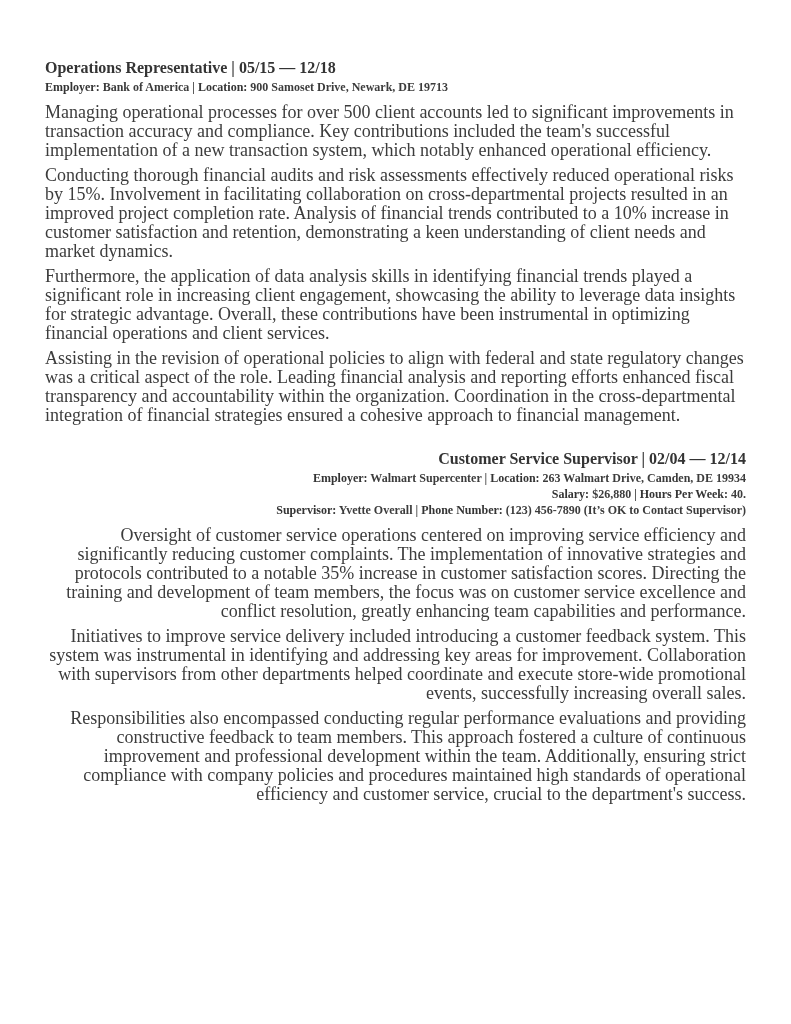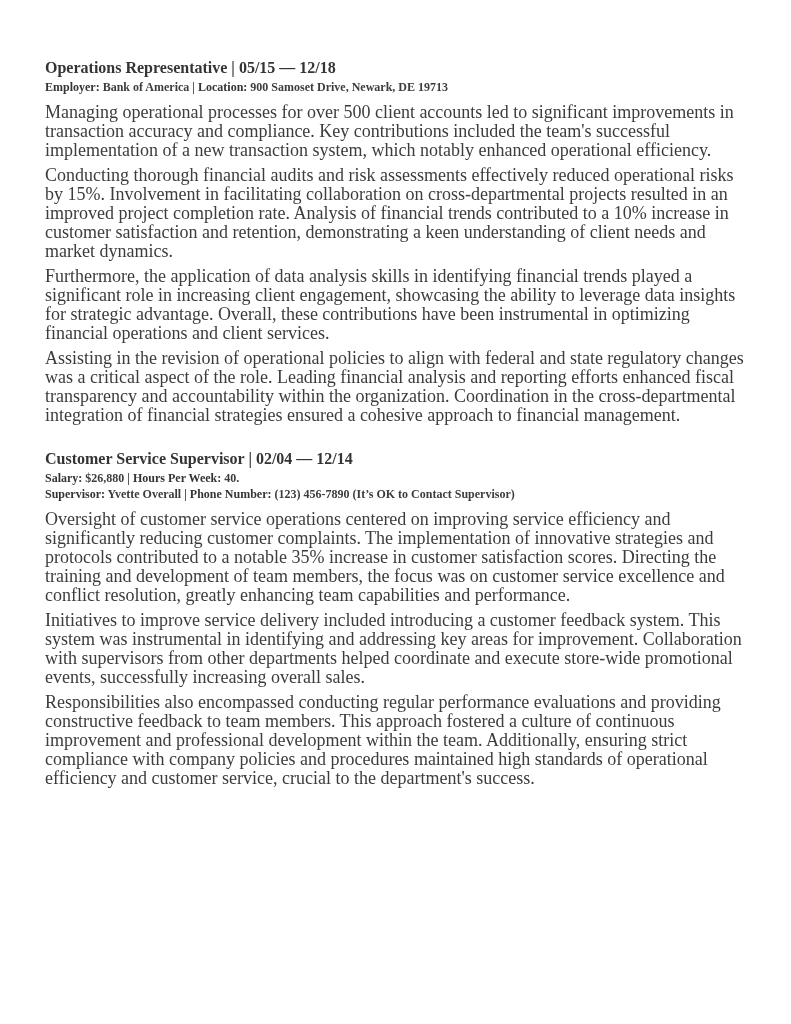--- a/index.html
+++ b/index.html
@@ -11,21 +11,21 @@
     color: #3c3c3c;
     overflow: hidden;
   }
   .page {
     width: 791px;
     height: 1024px;
     padding: 58px 45px 0 45px;
     background: #ffffff;
   }
   .job-section { margin: 0; }
-  .job-section + .job-section { margin-top: 24px; }
+  .job-section + .job-section { margin-top: 24px; text-align: right; }
   .job-title {
     font-size: 16px;
     line-height: 19px;
     font-weight: bold;
     color: #343434;
     margin-bottom: 2px;
   }
   .meta {
     font-size: 12px;
     line-height: 16px;
@@ -52,20 +52,21 @@
     <div class="job-desc">
       <p>Managing operational processes for over 500 client accounts led to significant improvements in transaction accuracy and compliance. Key contributions included the team's successful implementation of a new transaction system, which notably enhanced operational efficiency.</p>
       <p>Conducting thorough financial audits and risk assessments effectively reduced operational risks by 15%. Involvement in facilitating collaboration on cross-departmental projects resulted in an improved project completion rate. Analysis of financial trends contributed to a 10% increase in customer satisfaction and retention, demonstrating a keen understanding of client needs and market dynamics.</p>
       <p>Furthermore, the application of data analysis skills in identifying financial trends played a significant role in increasing client engagement, showcasing the ability to leverage data insights for strategic advantage. Overall, these contributions have been instrumental in optimizing financial operations and client services.</p>
       <p>Assisting in the revision of operational policies to align with federal and state regulatory changes was a critical aspect of the role. Leading financial analysis and reporting efforts enhanced fiscal transparency and accountability within the organization. Coordination in the cross-departmental integration of financial strategies ensured a cohesive approach to financial management.</p>
     </div>
   </section>
 
   <section class="job-section">
     <h2 class="job-title"><span>Customer Service Supervisor</span> <span>|</span> <span>02/04 — 12/14</span></h2>
+    <p class="meta"><strong>Employer:</strong> <span>Walmart Supercenter</span> <span>|</span> <strong>Location:</strong> <span>263 Walmart Drive, Camden, DE 19934</span></p>
     <p class="meta"><strong>Salary:</strong> <span>$26,880 |</span> <strong>Hours Per Week</strong><span>: 40.</span></p>
     <p class="meta"><strong>Supervisor:</strong> <span>Yvette Overall</span> <span>|</span> <strong>Phone Number:</strong> <span>(123) 456-7890 (It’s OK to Contact Supervisor)</span></p>
     <div class="job-desc">
       <p>Oversight of customer service operations centered on improving service efficiency and significantly reducing customer complaints. The implementation of innovative strategies and protocols contributed to a notable 35% increase in customer satisfaction scores. Directing the training and development of team members, the focus was on customer service excellence and conflict resolution, greatly enhancing team capabilities and performance.</p>
       <p>Initiatives to improve service delivery included introducing a customer feedback system. This system was instrumental in identifying and addressing key areas for improvement. Collaboration with supervisors from other departments helped coordinate and execute store-wide promotional events, successfully increasing overall sales.</p>
       <p>Responsibilities also encompassed conducting regular performance evaluations and providing constructive feedback to team members. This approach fostered a culture of continuous improvement and professional development within the team. Additionally, ensuring strict compliance with company policies and procedures maintained high standards of operational efficiency and customer service, crucial to the department's success.</p>
     </div>
   </section>
 
 </div>

